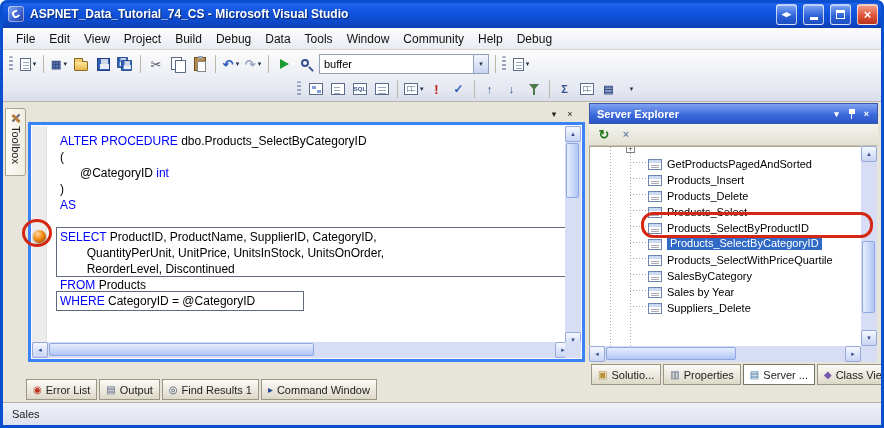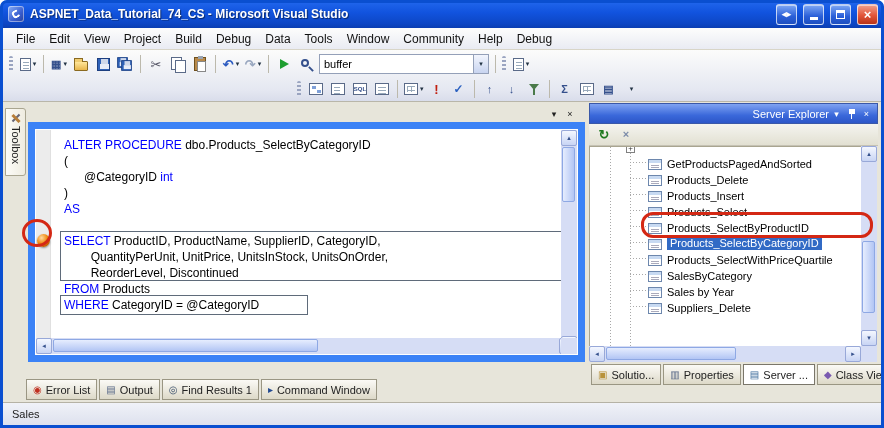--- a/index.html
+++ b/index.html
@@ -65,42 +65,42 @@
 
 #toolbox-tab{position:absolute;left:5px;top:108px;width:21px;height:68px;background:linear-gradient(90deg,#fdfcf8,#efece0);border:1px solid #a9a590;border-radius:0 3px 3px 0;display:flex;flex-direction:column;align-items:center;padding-top:3px;}
 #toolbox-tab .lbl{writing-mode:vertical-lr;font-size:11px;color:#222;margin-top:2px;}
 .tbox-ic{width:12px;height:12px;position:relative;flex:none;}
 .tbox-ic::before{content:"";position:absolute;left:1px;top:5px;width:10px;height:2px;background:#667;transform:rotate(-45deg);}
 .tbox-ic::after{content:"";position:absolute;left:1px;top:5px;width:10px;height:3px;background:#b87f3a;transform:rotate(45deg);}
 
 #etab{position:absolute;left:30px;top:104px;height:19px;background:#fff;border:1px solid #7c7a6e;border-bottom:none;border-radius:2px 2px 0 0;display:flex;align-items:center;padding:0 9px;font-size:11px;font-weight:bold;z-index:5;}
 .ets-btn{position:absolute;top:107px;width:14px;height:14px;display:flex;align-items:center;justify-content:center;font-size:9px;color:#222;z-index:5;}
 #etab-dd{left:547px;}#etab-x{left:563px;}
-#eframe{position:absolute;left:28px;top:122px;width:557px;height:240px;background:#fff;border:7px solid #3b82f6;padding-left:24px;}
+#eframe{position:absolute;left:28px;top:122px;width:557px;height:240px;background:#fff;border:3px solid #3b82f6;padding-left:24px;}
 #edmargin{position:absolute;left:1px;top:1px;width:15px;height:222px;background:#ececec;border-right:1px solid #e0e0e0;}
 #codearea{position:absolute;left:29px;top:8px;font-family:"DejaVu Sans Mono","Liberation Mono",monospace;font-size:12px;line-height:16px;color:#000;white-space:pre;}
 .kw{color:#0000ff;}
 .stmtbox{position:absolute;border:1px solid #5f6b7a;pointer-events:none;}
 #box-select{left:25px;top:102px;width:511px;height:50px;}
 #box-where{left:25px;top:166px;width:248px;height:20px;}
 #glyphdot{position:absolute;left:2px;top:105px;width:13px;height:13px;border-radius:50%;background:radial-gradient(circle at 35% 30%,#ffd9a0,#f08a10 45%,#b85500 80%,#8a3c00);box-shadow:0 1px 2px rgba(0,0,0,.4);}
 
 .sbtrack{position:absolute;background:#d6ddf5;}
 .sba{position:absolute;width:16px;height:16px;background:linear-gradient(180deg,#f4f7ff,#c8d4f4);border:1px solid #98a8d8;border-radius:2px;display:flex;align-items:center;justify-content:center;font-size:7px;color:#34508c;}
 .thumb-v{position:absolute;left:1px;width:13px;background:linear-gradient(90deg,#e6edfe,#b2c5f4);border:1px solid #8ea8e4;border-radius:2px;}
 .thumb-h{position:absolute;top:1px;height:13px;background:linear-gradient(180deg,#e6edfe,#b2c5f4);border:1px solid #8ea8e4;border-radius:2px;}
 #ed-vscroll{right:1px;top:1px;width:16px;height:222px;}
 #ed-hscroll{left:1px;bottom:1px;height:16px;width:539px;}
 #ed-corner{position:absolute;right:1px;bottom:1px;width:16px;height:16px;background:#d6ddf5;}
 
 .ann{position:absolute;border:3px solid #d42814;z-index:95;pointer-events:none;}
 #ann-glyph{left:22px;top:219px;width:30px;height:28px;border-radius:50%;}
 #ann-tree{left:641px;top:212px;width:232px;height:26px;border-radius:12px;}
 
-#se-title{position:absolute;left:589px;top:103px;width:289px;height:21px;display:flex;align-items:center;padding:0 3px 0 7px;color:#fff;font-size:11px;font-weight:normal;background:linear-gradient(180deg,#7fa3f2,#3a68da 60%,#2c56c8);border:1px solid #3a58a8;text-align:right;}
+#se-title{position:absolute;left:589px;top:103px;width:289px;height:21px;display:flex;align-items:center;padding:0 3px 0 7px;color:#fff;font-size:11px;font-weight:bold;background:linear-gradient(180deg,#7fa3f2,#3a68da 60%,#2c56c8);border:1px solid #3a58a8;}
 #se-title .sp{flex:1;}
 .set-btn{width:15px;height:15px;display:flex;align-items:center;justify-content:center;color:#fff;font-size:9px;flex:none;}
 .pinic{position:relative;width:10px;height:12px;display:inline-block;}
 .pinic::before{content:"";position:absolute;left:2px;top:1px;width:6px;height:5px;background:#fff;}
 .pinic::after{content:"";position:absolute;left:4px;top:6px;width:1px;height:5px;background:#fff;}
 #se-tbar{position:absolute;left:589px;top:124px;width:289px;height:22px;display:flex;align-items:center;padding-left:4px;background:linear-gradient(180deg,#f4f4ef,#e2e0d2);border-bottom:1px solid #c5c2b4;}
 #se-tree{position:absolute;left:589px;top:146px;width:272px;height:200px;background:#fff;border-top:1px solid #a9a590;border-left:1px solid #a9a590;overflow:hidden;}
 #treelist{position:absolute;inset:0;padding-top:7px;}
 #treelist::before,#treelist::after{content:"";position:absolute;top:0;bottom:0;width:1px;background:repeating-linear-gradient(180deg,#a8a8a8 0 1px,transparent 1px 3px);}
 #treelist::before{left:20px;}#treelist::after{left:40px;}
@@ -336,25 +336,25 @@
   </div>
   <div id="se-tree">
     <div id="treelist">
       <span class="expander">+</span>
     <div class="tree-row">
           <span class="sp-icon"></span>
           <span class="tree-label">GetProductsPagedAndSorted</span>
         </div>
         <div class="tree-row">
           <span class="sp-icon"></span>
+          <span class="tree-label">Products_Insert</span>
+        </div>
+        <div class="tree-row">
+          <span class="sp-icon"></span>
           <span class="tree-label">Products_Delete</span>
-        </div>
-        <div class="tree-row">
-          <span class="sp-icon"></span>
-          <span class="tree-label">Products_Insert</span>
         </div>
         <div class="tree-row">
           <span class="sp-icon"></span>
           <span class="tree-label">Products_Select</span>
         </div>
         <div class="tree-row">
           <span class="sp-icon"></span>
           <span class="tree-label">Products_SelectByProductID</span>
         </div>
         <div class="tree-row">

